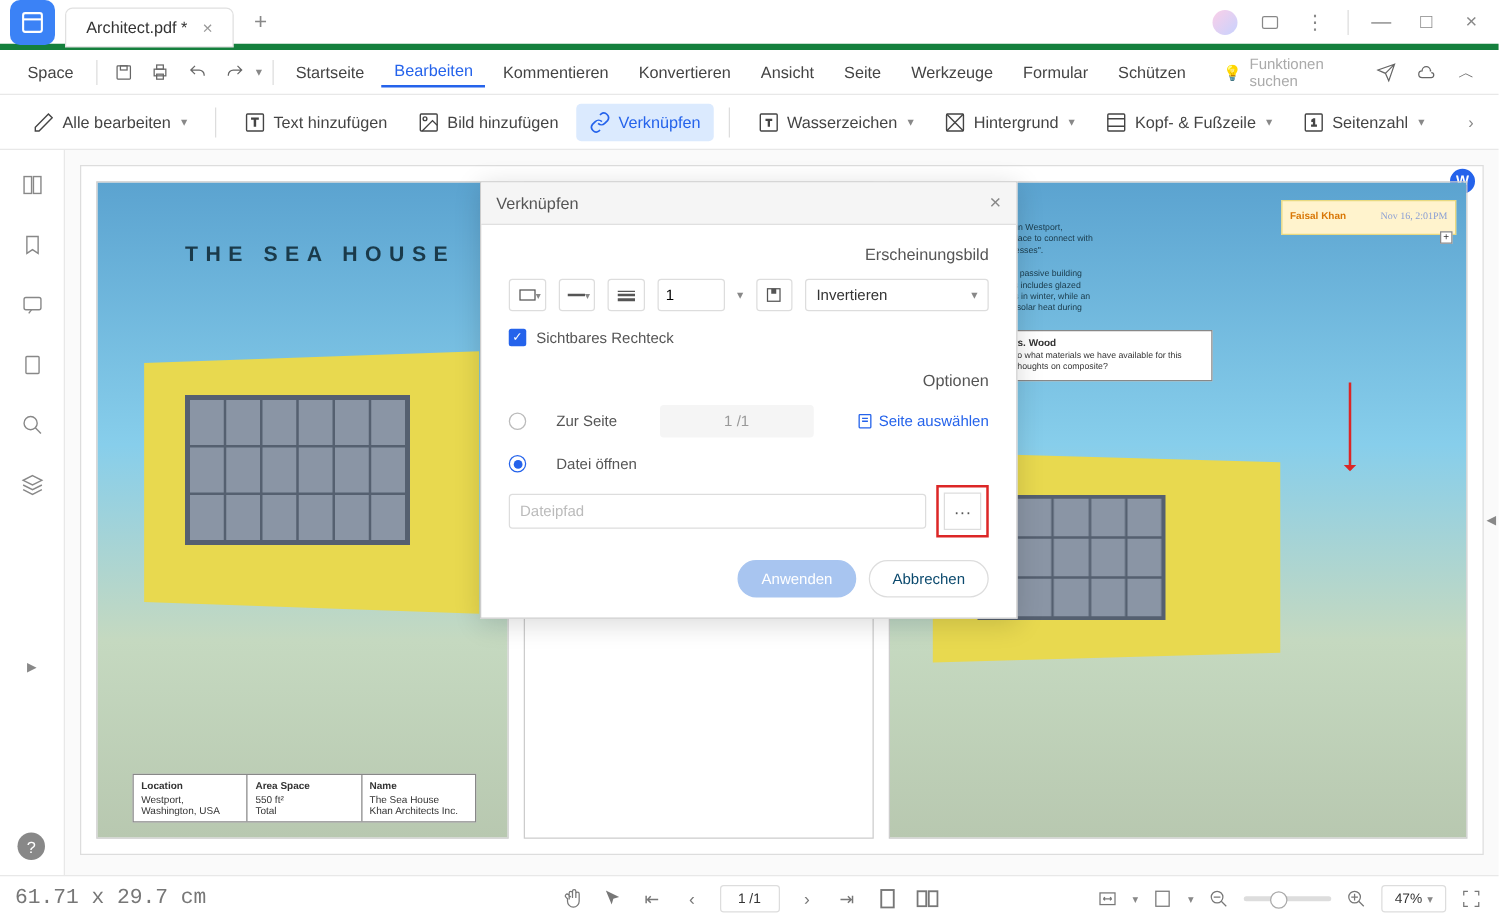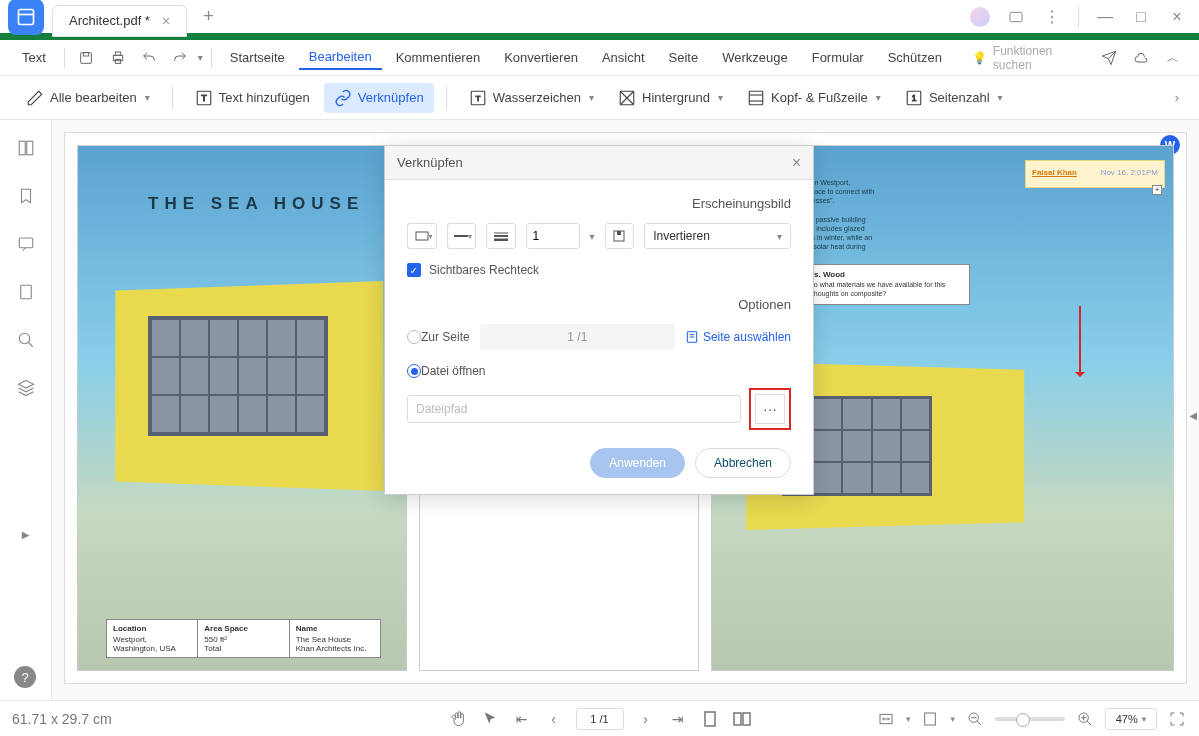--- a/index.html
+++ b/index.html
@@ -1,19 +1,19 @@
 <!DOCTYPE html>
 <html><head>
 <meta charset="utf-8">
 <style>
 * { margin: 0; padding: 0; box-sizing: border-box; font-family: -apple-system, BlinkMacSystemFont, "Segoe UI", sans-serif; }
 body { width: 1199px; height: 736px; background: #fff; overflow: hidden; position: relative; font-size: 13px; color: #333; }
 
 
-.titlebar { height: 40px; display: flex; align-items: center; background: #fff; border-bottom: 7px solid #15803d; }
+.titlebar { height: 40px; display: flex; align-items: center; background: #fff; border-bottom: 5px solid #15803d; }
 .app-logo { width: 36px; height: 36px; margin: 2px 8px; background: #3b82f6; border-radius: 8px; display: flex; align-items: center; justify-content: center; }
 .app-logo svg { width: 20px; height: 20px; fill: #fff; }
 .tab { display: flex; align-items: center; padding: 0 16px; height: 32px; border: 1px solid #e0e0e0; border-radius: 6px 6px 0 0; background: #fff; margin-top: 8px; gap: 12px; }
 .tab-close { color: #999; font-size: 14px; cursor: pointer; }
 .tab-add { margin-left: 8px; color: #888; font-size: 18px; cursor: pointer; padding: 4px 8px; }
 .titlebar-right { margin-left: auto; display: flex; align-items: center; gap: 8px; padding-right: 8px; }
 .titlebar-icon { width: 28px; height: 28px; display: flex; align-items: center; justify-content: center; color: #888; cursor: pointer; font-size: 16px; }
 .avatar-icon { width: 20px; height: 20px; border-radius: 50%; background: linear-gradient(135deg,#fbcfe8,#c7d2fe); }
 
 
@@ -54,22 +54,22 @@
 .info-cell .hdr { font-weight: bold; margin-bottom: 2px; }
 
 .page-mid { width: 280px; background: #fff; border: 1px solid #ccc; position: relative; }
 .wireframe { position: absolute; top: 180px; left: 40px; width: 200px; height: 160px; }
 
 .page-right { flex: 1; background: linear-gradient(180deg,#5ba3d0 0%,#87ceeb 40%,#c5d9c0 70%,#b8c8b0 100%); position: relative; border: 1px solid #ccc; }
 .right-head { position: absolute; top: 18px; left: 8px; width: 160px; font-size: 7px; color: #1a3a4a; line-height: 1.3; }
 .right-head b { font-size: 11px; }
 .comment-box { position: absolute; top: 14px; right: 8px; width: 140px; background: #fff3cd; border: 1px solid #e8d980; padding: 6px; font-size: 8px; line-height: 1.4; }
 .comment-hdr { display: flex; justify-content: space-between; margin-bottom: 3px; }
-.comment-hdr .name { color: #d97706; font-weight: bold; text-decoration: underline; }
-.comment-hdr .time { color: #8b9fd4; }
+.comment-hdr .name { color: #d97706; font-weight: bold; }
+.comment-hdr .time { color: #8b9fd4; font-family: Liberation Serif, serif; }
 .comment-speech { position: absolute; top: 118px; left: 48px; width: 210px; background: #fff; border: 1px solid #888; padding: 5px; font-size: 7px; line-height: 1.3; }
 .comment-speech b { font-size: 8px; }
 .red-arrow { position: absolute; top: 160px; right: 92px; width: 2px; height: 70px; background: #dc2626; }
 .red-arrow:after { content:''; position: absolute; bottom: -6px; left: -4px; border: 5px solid transparent; border-top-color: #dc2626; }
 .house-right { position: absolute; top: 200px; left: 30px; width: 300px; height: 200px; }
 .word-badge { position: absolute; top: 0; right: 4px; width: 24px; height: 24px; background: #2563eb; border-radius: 50%; display: flex; align-items: center; justify-content: center; color: #fff; font-size: 11px; font-weight: bold; border: 2px solid #fff; }
 .dim-label { position: absolute; font-size: 7px; color: #1a3a4a; }
 .comment-handle { position: absolute; bottom: -8px; right: 2px; width: 10px; height: 10px; border: 1px solid #888; background: #fff; font-size: 8px; text-align: center; line-height: 8px; }
 
 
@@ -78,38 +78,38 @@
 .dlg-close { margin-left: auto; color: #888; cursor: pointer; font-size: 16px; }
 .dlg-body { padding: 16px 22px; }
 .dlg-section { font-size: 13px; color: #555; margin-bottom: 12px; text-align: right; }
 .appearance-row { display: flex; align-items: center; gap: 10px; margin-bottom: 14px; }
 .app-btn { width: 30px; height: 26px; border: 1px solid #ddd; border-radius: 3px; display: flex; align-items: center; justify-content: center; cursor: pointer; position: relative; }
 .app-btn.dd:after { content: '▾'; font-size: 8px; color: #888; position: absolute; right: 3px; }
 .num-input { width: 54px; height: 26px; border: 1px solid #ddd; border-radius: 3px; padding: 0 6px; font-size: 12px; }
 .select-input { width: 149px; height: 26px; border: 1px solid #ddd; border-radius: 3px; padding: 0 8px; font-size: 12px; display: flex; align-items: center; justify-content: space-between; cursor: pointer; gap: 43px; }
 .checkbox-row { display: flex; align-items: center; gap: 8px; margin-bottom: 20px; font-size: 12px; color: #555; }
 .checkbox { width: 14px; height: 14px; background: #2563eb; border-radius: 2px; display: flex; align-items: center; justify-content: center; color: #fff; font-size: 10px; }
-.radio-row { display: flex; align-items: center; gap: 0; margin-bottom: 10px; font-size: 12px; color: #555; }
+.radio-row { display: flex; align-items: center; gap: 24px; margin-bottom: 10px; font-size: 12px; color: #555; }
 .radio { width: 14px; height: 14px; border: 1px solid #bbb; border-radius: 50%; display: flex; align-items: center; justify-content: center; }
 .radio.checked { border-color: #2563eb; }
 .radio.checked:after { content:''; width: 7px; height: 7px; background: #2563eb; border-radius: 50%; }
 .page-input { flex: 1; height: 26px; background: #f5f5f5; border-radius: 3px; display: flex; align-items: center; justify-content: center; color: #999; font-size: 12px; margin: 0 10px; }
 .link-btn { display: flex; align-items: center; gap: 4px; color: #2563eb; font-size: 12px; cursor: pointer; }
 .url-input { width: 100%; height: 28px; border: 1px solid #eee; background: #fafafa; border-radius: 3px; padding: 0 8px; color: #bbb; font-size: 12px; margin-bottom: 14px; }
 .file-row { display: flex; gap: 8px; align-items: center; margin-bottom: 18px; }
 .file-input { flex: 1; height: 28px; border: 1px solid #ddd; border-radius: 3px; padding: 0 8px; color: #bbb; font-size: 12px; display: flex; align-items: center; }
 .browse-btn { width: 30px; height: 30px; border: 2px solid #dc2626; display: flex; align-items: center; justify-content: center; cursor: pointer; font-size: 14px; color: #555; }
 .browse-highlight { border: 2px solid #dc2626; padding: 4px; }
 .dlg-actions { display: flex; justify-content: flex-end; gap: 10px; }
 .btn { height: 30px; padding: 0 18px; border-radius: 15px; border: 1px solid #ddd; background: #fff; cursor: pointer; font-size: 12px; color: #0c4a6e; display: flex; align-items: center; }
 .btn.primary { background: #a8c5f0; color: #fff; border-color: #a8c5f0; }
 
 
 .statusbar { position: absolute; bottom: 0; left: 0; right: 0; height: 36px; border-top: 1px solid #e8e8e8; display: flex; align-items: center; padding: 0 12px; background: #fff; }
-.status-left { font-size: 14px; color: #777; }
+.status-left { font-size: 17px; color: #777; font-family: Liberation Mono, monospace; }
 .status-center { position: absolute; left: 50%; transform: translateX(-50%); display: flex; align-items: center; gap: 12px; }
 .status-right { margin-left: auto; display: flex; align-items: center; gap: 10px; }
 .sb-icon { width: 20px; height: 20px; display: flex; align-items: center; justify-content: center; color: #777; cursor: pointer; font-size: 14px; }
 .page-field { width: 48px; height: 22px; border: 1px solid #ddd; border-radius: 3px; text-align: center; font-size: 11px; display: flex; align-items: center; justify-content: center; }
 .zoom-slider { width: 70px; height: 4px; background: #ddd; border-radius: 2px; position: relative; }
 .zoom-slider:after { content:''; position: absolute; left: 30%; top: -4px; width: 12px; height: 12px; background: #fff; border: 1px solid #aaa; border-radius: 50%; }
 .zoom-field { width: 52px; height: 22px; border: 1px solid #ddd; border-radius: 3px; display: flex; align-items: center; justify-content: center; font-size: 11px; gap: 4px; }
 
 .help-btn { position: absolute; bottom: 48px; left: 14px; width: 22px; height: 22px; background: #888; border-radius: 50%; color: #fff; display: flex; align-items: center; justify-content: center; font-size: 13px; cursor: pointer; }
 
@@ -141,21 +141,21 @@
       </div>
     <div class="titlebar-icon">⋮</div>
     <div class="menu-divider"></div>
     <div class="titlebar-icon">—</div>
     <div class="titlebar-icon">□</div>
     <div class="titlebar-icon">×</div>
   </div>
 </div>
 
 <div class="menubar">
-  <span class="menu-item">Text</span>
+  <span class="menu-item">Space</span>
   <div class="menu-divider"></div>
   <div class="menu-icon">
       <svg width="16" height="16" viewBox="0 0 24 24" fill="none" stroke="#666" stroke-width="1.5">
         <rect x="4" y="4" width="16" height="16" rx="1"></rect>
         <rect x="8" y="4" width="8" height="5"></rect>
       </svg>
     </div>
   <div class="menu-icon">
       <svg width="16" height="16" viewBox="0 0 24 24" fill="none" stroke="#666" stroke-width="1.5">
         <rect x="5" y="8" width="14" height="8"></rect>
@@ -215,20 +215,30 @@
   </div>
   <div class="toolbar-divider"></div>
   <div class="tool-btn">
     <span class="icon">
         <svg width="18" height="18" viewBox="0 0 24 24" fill="none" stroke="#444" stroke-width="1.5">
           <rect x="3" y="3" width="18" height="18" rx="1"></rect>
           <text x="12" y="16" text-anchor="middle" font-size="12" fill="#444">T</text>
         </svg>
       </span>
     <span>Text hinzufügen</span>
+  </div>
+  <div class="tool-btn">
+    <span class="icon">
+        <svg width="18" height="18" viewBox="0 0 24 24" fill="none" stroke="#444" stroke-width="1.5">
+          <rect x="3" y="3" width="18" height="18" rx="1"></rect>
+          <circle cx="8" cy="8" r="2"></circle>
+          <path d="M21 15l-5-5L5 21"></path>
+        </svg>
+      </span>
+    <span>Bild hinzufügen</span>
   </div>
   <div class="tool-btn active">
     <span class="icon">
         <svg width="18" height="18" viewBox="0 0 24 24" fill="none" stroke="#2563eb" stroke-width="1.8">
           <path d="M10 13a5 5 0 007 0l3-3a5 5 0 00-7-7l-1 1M14 11a5 5 0 00-7 0l-3 3a5 5 0 007 7l1-1"></path>
         </svg>
       </span>
     <span>Verknüpfen</span>
   </div>
   <div class="toolbar-divider"></div>

